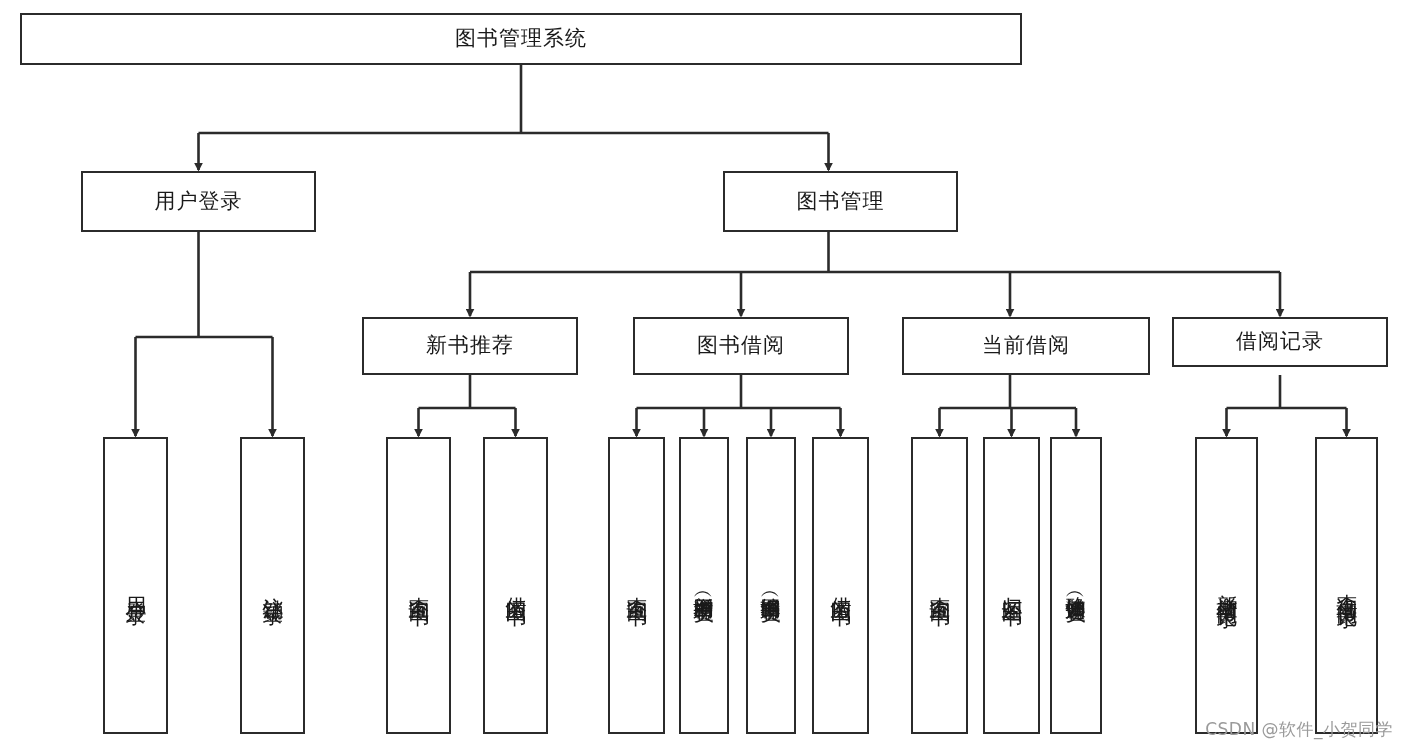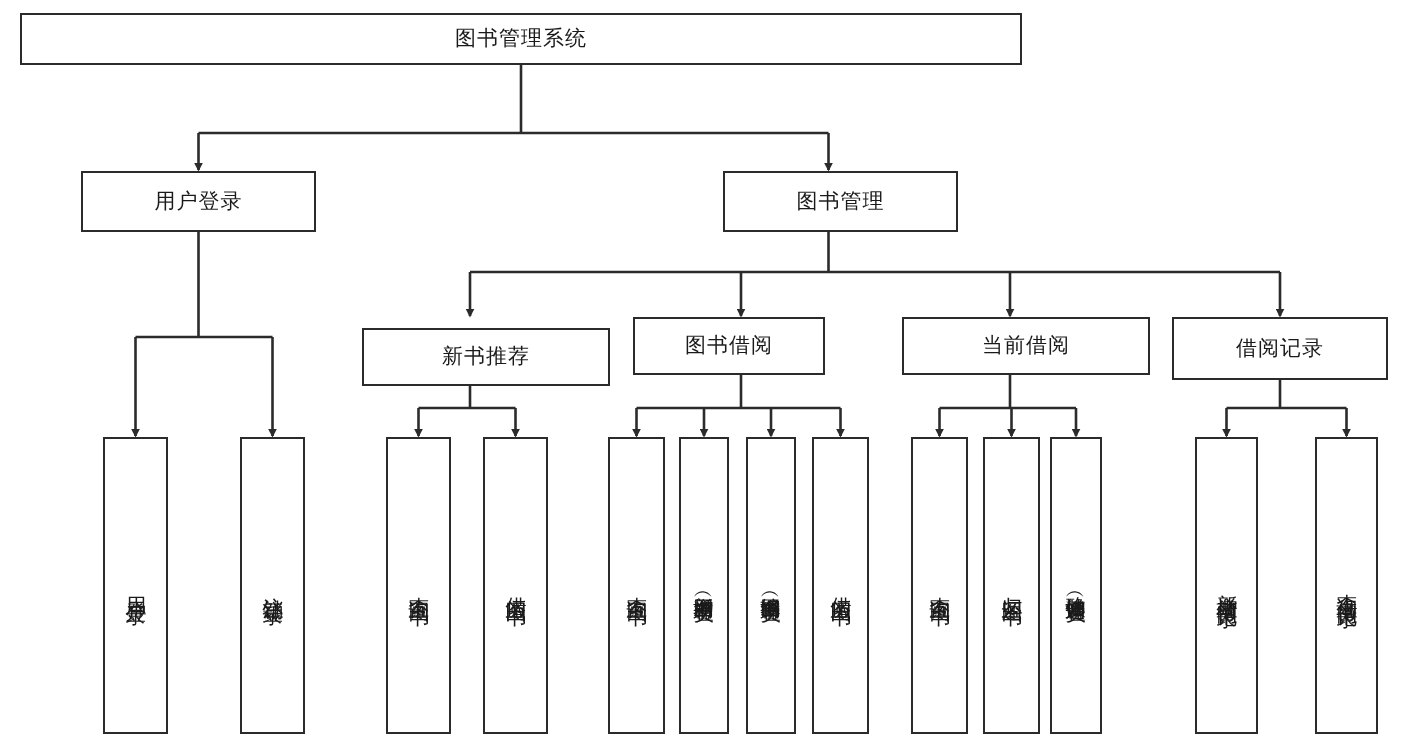--- a/index.html
+++ b/index.html
@@ -122,30 +122,30 @@
   <div id="node-layer">
       <div class="node horizontal" style="left: 20px; top: 13px; width: 1002px; height: 52px;">
         <span class="node-label">图书管理系统</span>
       </div>
       <div class="node horizontal" style="left: 81px; top: 171px; width: 235px; height: 61px;">
         <span class="node-label">用户登录</span>
       </div>
       <div class="node horizontal" style="left: 711px; top: 171px; width: 235px; height: 61px; margin-left: 12px;">
         <span class="node-label">图书管理</span>
       </div>
-      <div class="node horizontal" style="left: 362px; top: 317px; width: 248px; height: 58px; margin-top: 11px;">
+      <div class="node horizontal" style="left: 362px; top: 317px; width: 216px; height: 58px;">
         <span class="node-label">新书推荐</span>
       </div>
-      <div class="node horizontal" style="left: 633px; top: 317px; width: 192px; height: 58px;">
+      <div class="node horizontal" style="left: 633px; top: 317px; width: 216px; height: 58px;">
         <span class="node-label">图书借阅</span>
       </div>
       <div class="node horizontal" style="left: 902px; top: 317px; width: 248px; height: 58px;">
         <span class="node-label">当前借阅</span>
       </div>
-      <div class="node horizontal" style="left: 1172px; top: 317px; width: 216px; height: 63px;">
+      <div class="node horizontal" style="left: 1172px; top: 317px; width: 216px; height: 50px;">
         <span class="node-label">借阅记录</span>
       </div>
       <div class="node vertical" style="left: 103px; top: 437px; width: 65px; height: 297px;">
         <span class="node-label">用户登录</span>
       </div>
       <div class="node vertical" style="left: 240px; top: 437px; width: 65px; height: 297px;">
         <span class="node-label">注销登录</span>
       </div>
       <div class="node vertical" style="left: 386px; top: 437px; width: 65px; height: 297px;">
         <span class="node-label">查询图书</span>
@@ -175,13 +175,14 @@
         <span class="node-label">确认归还（管理员）</span>
       </div>
       <div class="node vertical" style="left: 1195px; top: 437px; width: 63px; height: 297px;">
         <span class="node-label">新增借阅记录</span>
       </div>
       <div class="node vertical" style="left: 1315px; top: 437px; width: 63px; height: 297px;">
         <span class="node-label">查询借阅记录</span>
       </div>
     </div>
 
+  <div id="watermark">CSDN @软件_小贺同学</div>
 </div>
 
 </body></html>

